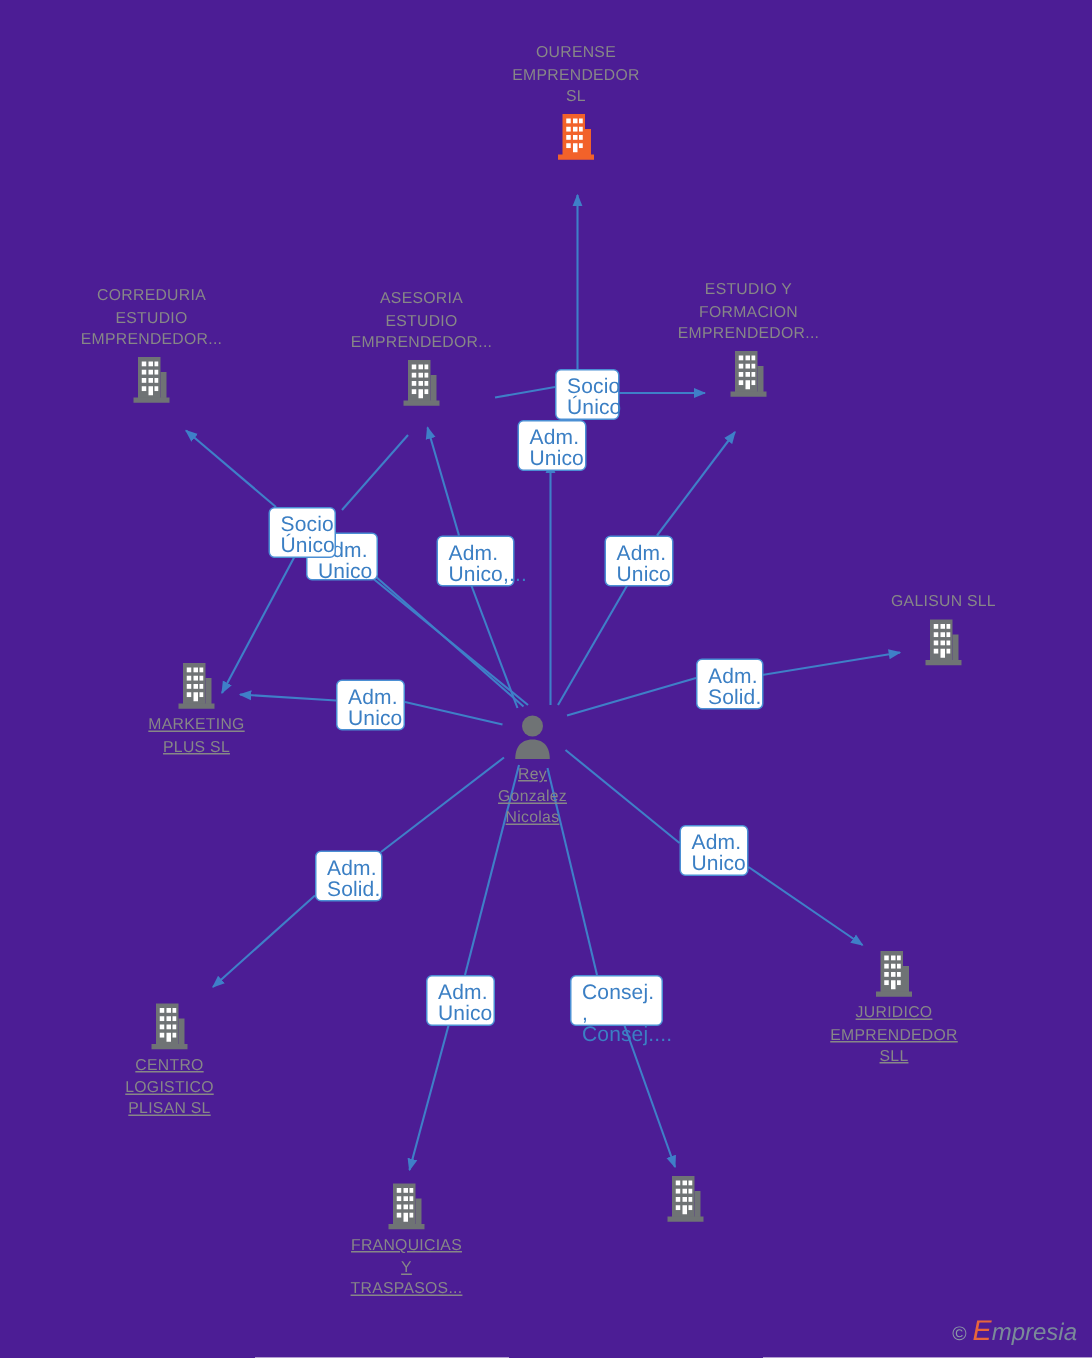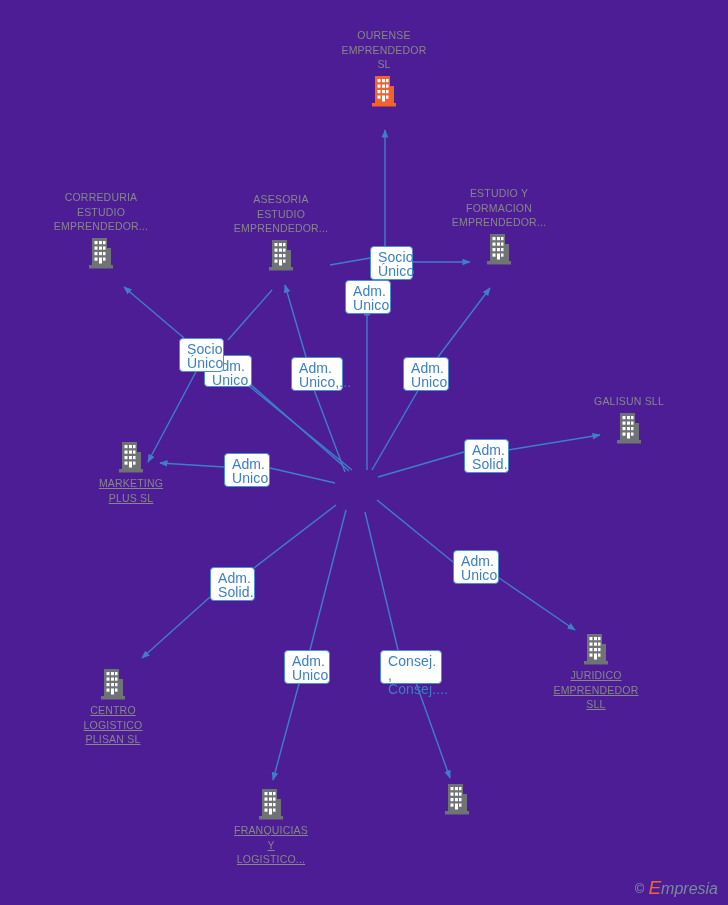--- a/index.html
+++ b/index.html
@@ -283,20 +283,29 @@
         <rect x="16" y="16" width="2.5" height="3.2"></rect>
         <rect x="7.5" y="21.5" width="3" height="3.2"></rect>
         <rect x="12" y="21.5" width="3" height="6"></rect>
         <rect x="16" y="21.5" width="2.5" height="3.2"></rect>
       </g>
     </svg>
     <div class="node-label below">MARKETING
 PLUS  SL</div>
   </div>
 
+  <div class="node" style="left:355px; top:476px;">
+    <svg class="node-icon" width="28" height="31" viewBox="0 0 28 31">
+      <circle cx="14" cy="8" r="7" fill="#6f7375"></circle>
+      <path d="M 14 17 C 5.5 17 2.5 23 2.5 30 L 25.5 30 C 25.5 23 22.5 17 14 17 Z" fill="#6f7375"></path>
+    </svg>
+    <div class="node-label below">Rey
+Gonzalez
+Nicolas</div>
+  </div>
 
   <div class="node" style="left:113px; top:667px;">
     <svg class="node-icon" width="28" height="34" viewBox="0 0 28 34">
       <rect x="5" y="2" width="15" height="28" fill="#6f7375"></rect>
       <rect x="20" y="12" width="4" height="18" fill="#6f7375"></rect>
       <rect x="2" y="29" width="24" height="3.5" fill="#6f7375"></rect>
       <g fill="#ffffff">
         <rect x="7.5" y="5" width="3" height="3.2"></rect>
         <rect x="12" y="5" width="3" height="3.2"></rect>
         <rect x="16" y="5" width="2.5" height="3.2"></rect>
@@ -356,21 +365,21 @@
         <rect x="7.5" y="16" width="3" height="3.2"></rect>
         <rect x="12" y="16" width="3" height="3.2"></rect>
         <rect x="16" y="16" width="2.5" height="3.2"></rect>
         <rect x="7.5" y="21.5" width="3" height="3.2"></rect>
         <rect x="12" y="21.5" width="3" height="6"></rect>
         <rect x="16" y="21.5" width="2.5" height="3.2"></rect>
       </g>
     </svg>
     <div class="node-label below">FRANQUICIAS
 Y
-LOGISTICO...</div>
+TRASPASOS...</div>
   </div>
 
   <div class="node" style="left:457px; top:782px;">
     <svg class="node-icon" width="28" height="34" viewBox="0 0 28 34">
       <rect x="5" y="2" width="15" height="28" fill="#6f7375"></rect>
       <rect x="20" y="12" width="4" height="18" fill="#6f7375"></rect>
       <rect x="2" y="29" width="24" height="3.5" fill="#6f7375"></rect>
       <g fill="#ffffff">
         <rect x="7.5" y="5" width="3" height="3.2"></rect>
         <rect x="12" y="5" width="3" height="3.2"></rect>

